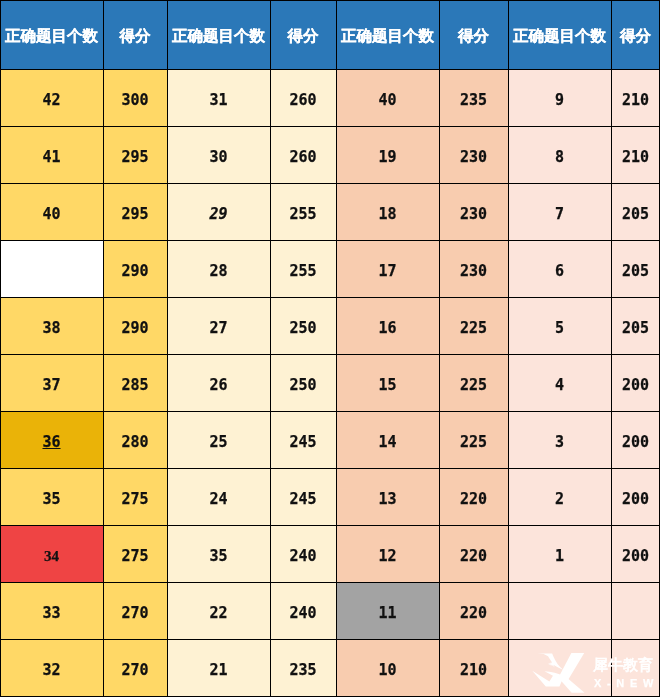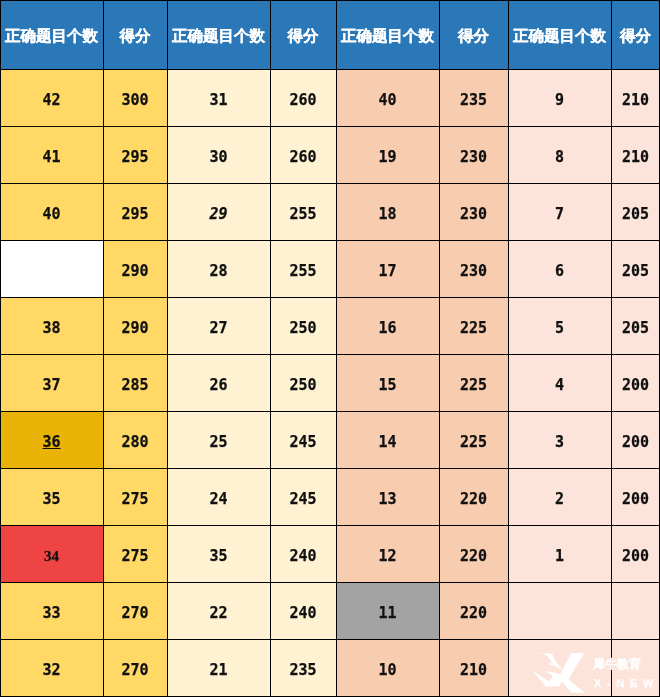--- a/index.html
+++ b/index.html
@@ -31,21 +31,21 @@
   .bg1{background:#fef2d3}
   .bg2{background:#f8ccaf}
   .bg3{background:#fce4db}
   
   .vline{position:absolute;top:0;width:1px;height:697px;background:#000000;z-index:3;}
   .hline{position:absolute;left:0;width:660px;height:1px;background:#000000;z-index:3;}
   
   #watermark{position:absolute;left:535px;top:653px;width:125px;height:44px;z-index:4;pointer-events:none;}
   #wm-logo{position:absolute;left:-4px;top:-3px;width:54px;height:43px;}
   #wm-text{position:absolute;left:58px;top:4px;}
-  #wm-brand{font-size:12px;line-height:15.5px;color:#ffffff;font-weight:normal;white-space:nowrap;-webkit-text-stroke:0.7px #ffffff;}
+  #wm-brand{font-size:15px;line-height:15.5px;color:#ffffff;font-weight:normal;white-space:nowrap;-webkit-text-stroke:0.7px #ffffff;}
   #wm-sub{margin-top:5px;padding-left:1px;font-size:11px;line-height:11px;color:#ffffff;
           letter-spacing:1.3px;font-weight:bold;white-space:nowrap;-webkit-text-stroke:0.25px #ffffff;
           font-family:"Liberation Sans",sans-serif;}
 </style>
 </head>
 <body>
 
 <div id="sheet">
 
   <div class="hdrrow">

